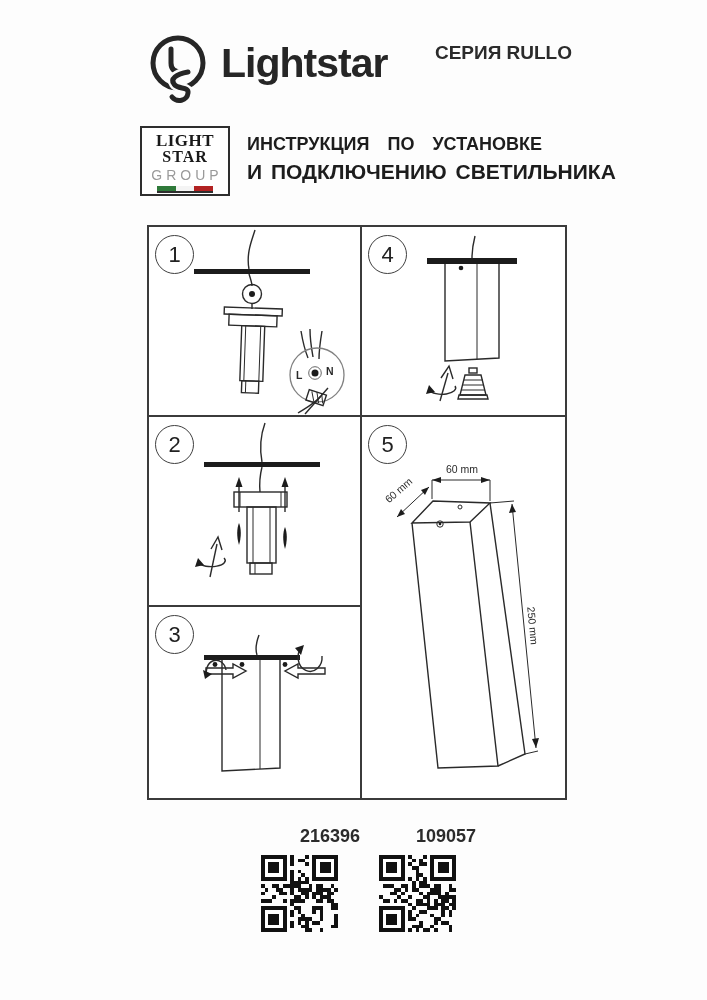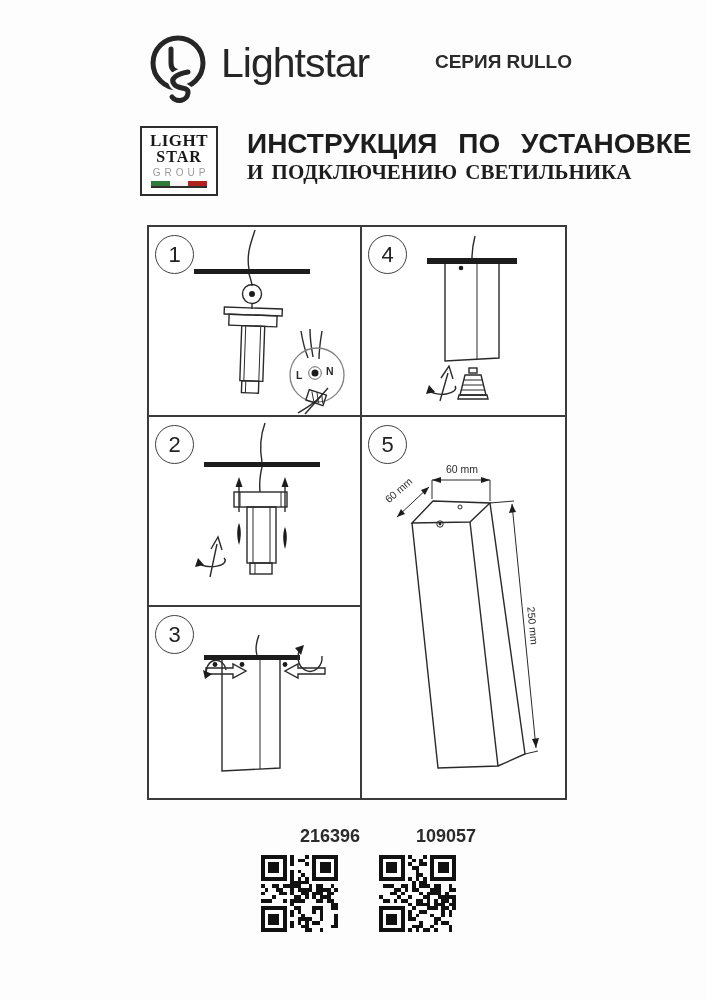--- a/index.html
+++ b/index.html
@@ -1,38 +1,38 @@
 <!DOCTYPE html>
 <html><head>
 <meta charset="utf-8">
 <style>
   html,body{margin:0;padding:0;}
   body{width:707px;height:1000px;background:#fdfdfd;position:relative;
        font-family:"Liberation Sans",sans-serif;color:#1f1f1f;overflow:hidden;}
   .abs{position:absolute;}
 
   
-  .wordmark{left:221px;top:40px;font-size:41px;font-weight:400;color:#262626;letter-spacing:-1px;}
-  .hdr-right{right:135px;top:50px;text-align:right;color:#2b2b2b;}
+  .wordmark{left:221px;top:40px;font-size:41px;font-weight:700;color:#262626;letter-spacing:-1px;}
+  .hdr-right{right:135px;top:41px;text-align:right;color:#2b2b2b;}
   .hdr-series{font-size:19px;font-weight:700;line-height:24px;}
   .hdr-articles{font-size:16.5px;font-weight:700;line-height:21px;}
 
   
-  .group-box{left:140px;top:126px;width:78px;height:70px;border:2px solid #2e2e2e;
+  .group-box{left:140px;top:126px;width:90px;height:70px;border:2px solid #2e2e2e;
              box-sizing:border-box;text-align:center;background:#fff;padding-top:5px;}
   .gb-light{font-family:"Liberation Serif",serif;font-weight:700;font-size:17px;line-height:15px;letter-spacing:.5px;color:#191919;}
   .gb-star{font-family:"Liberation Serif",serif;font-weight:700;font-size:16px;line-height:17px;letter-spacing:1px;color:#191919;}
-  .gb-group{font-size:10px;letter-spacing:4px;color:#9a9a9a;margin-top:2px;margin-left:4px;}
+  .gb-group{font-size:14px;letter-spacing:4px;color:#9a9a9a;margin-top:2px;margin-left:4px;}
   .gb-flag{width:56px;height:5px;margin:3px auto 0;display:flex;border-bottom:2px solid #2e2e2e;}
   .gb-flag i{flex:1;display:block;}
 
   
   .title{left:247px;top:130px;width:330px;font-weight:700;color:#1d1d1d;}
-  .title-l1{font-size:28px;line-height:28px;word-spacing:13px;white-space:nowrap;}
-  .title-l2{font-size:21px;line-height:28px;word-spacing:3px;white-space:nowrap;font-family:Liberation Serif, serif;}
+  .title-l1{font-size:18px;line-height:28px;word-spacing:13px;white-space:nowrap;}
+  .title-l2{font-size:21px;line-height:28px;word-spacing:3px;white-space:nowrap;}
 
   
   .grid{left:147px;top:225px;width:420px;height:575px;border:2px solid #3b3b3b;box-sizing:border-box;background:#fff;}
   .vdiv{left:211px;top:0;width:2px;height:571px;background:#3b3b3b;}
   .hdiv1{left:0;top:188px;width:416px;height:2px;background:#3b3b3b;}
   .hdiv2{left:0;top:378px;width:211px;height:2px;background:#3b3b3b;}
   .panel{position:absolute;}
   .p1{left:0;top:0;width:211px;height:188px;}
   .p2{left:0;top:190px;width:211px;height:188px;}
   .p3{left:0;top:380px;width:211px;height:191px;}

